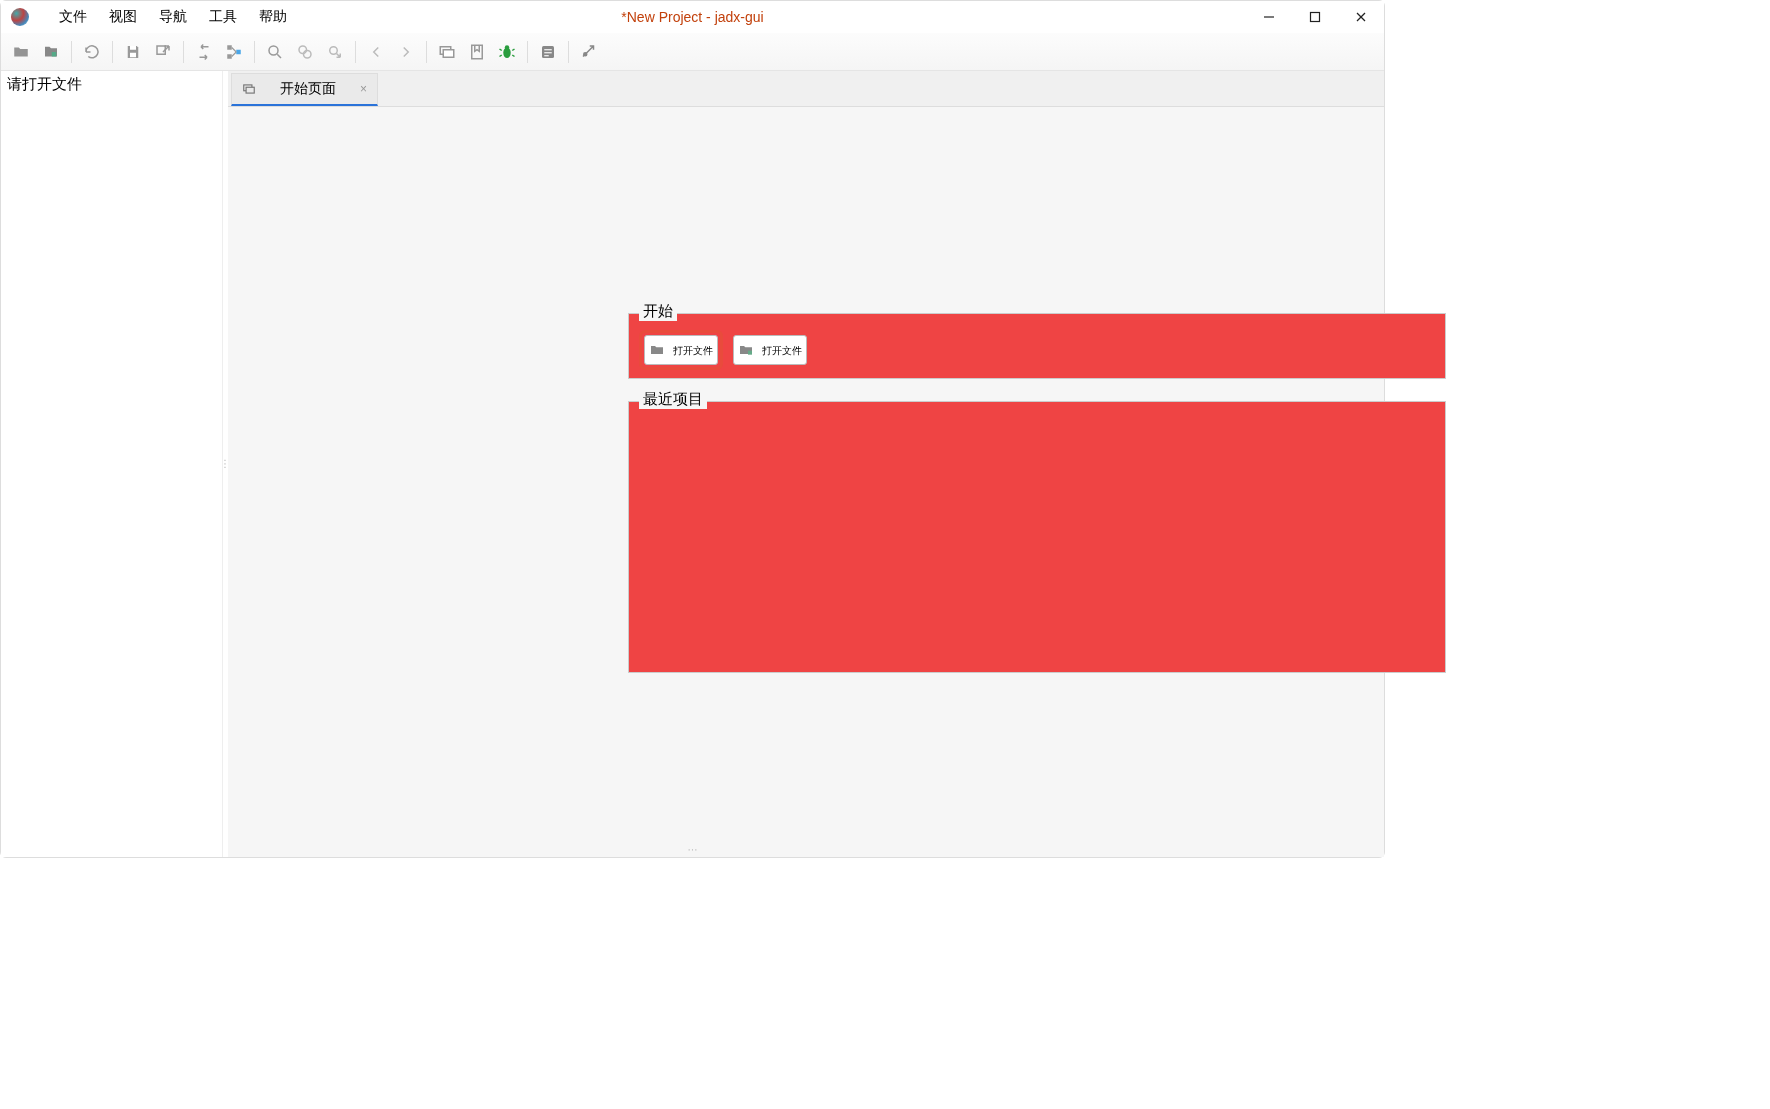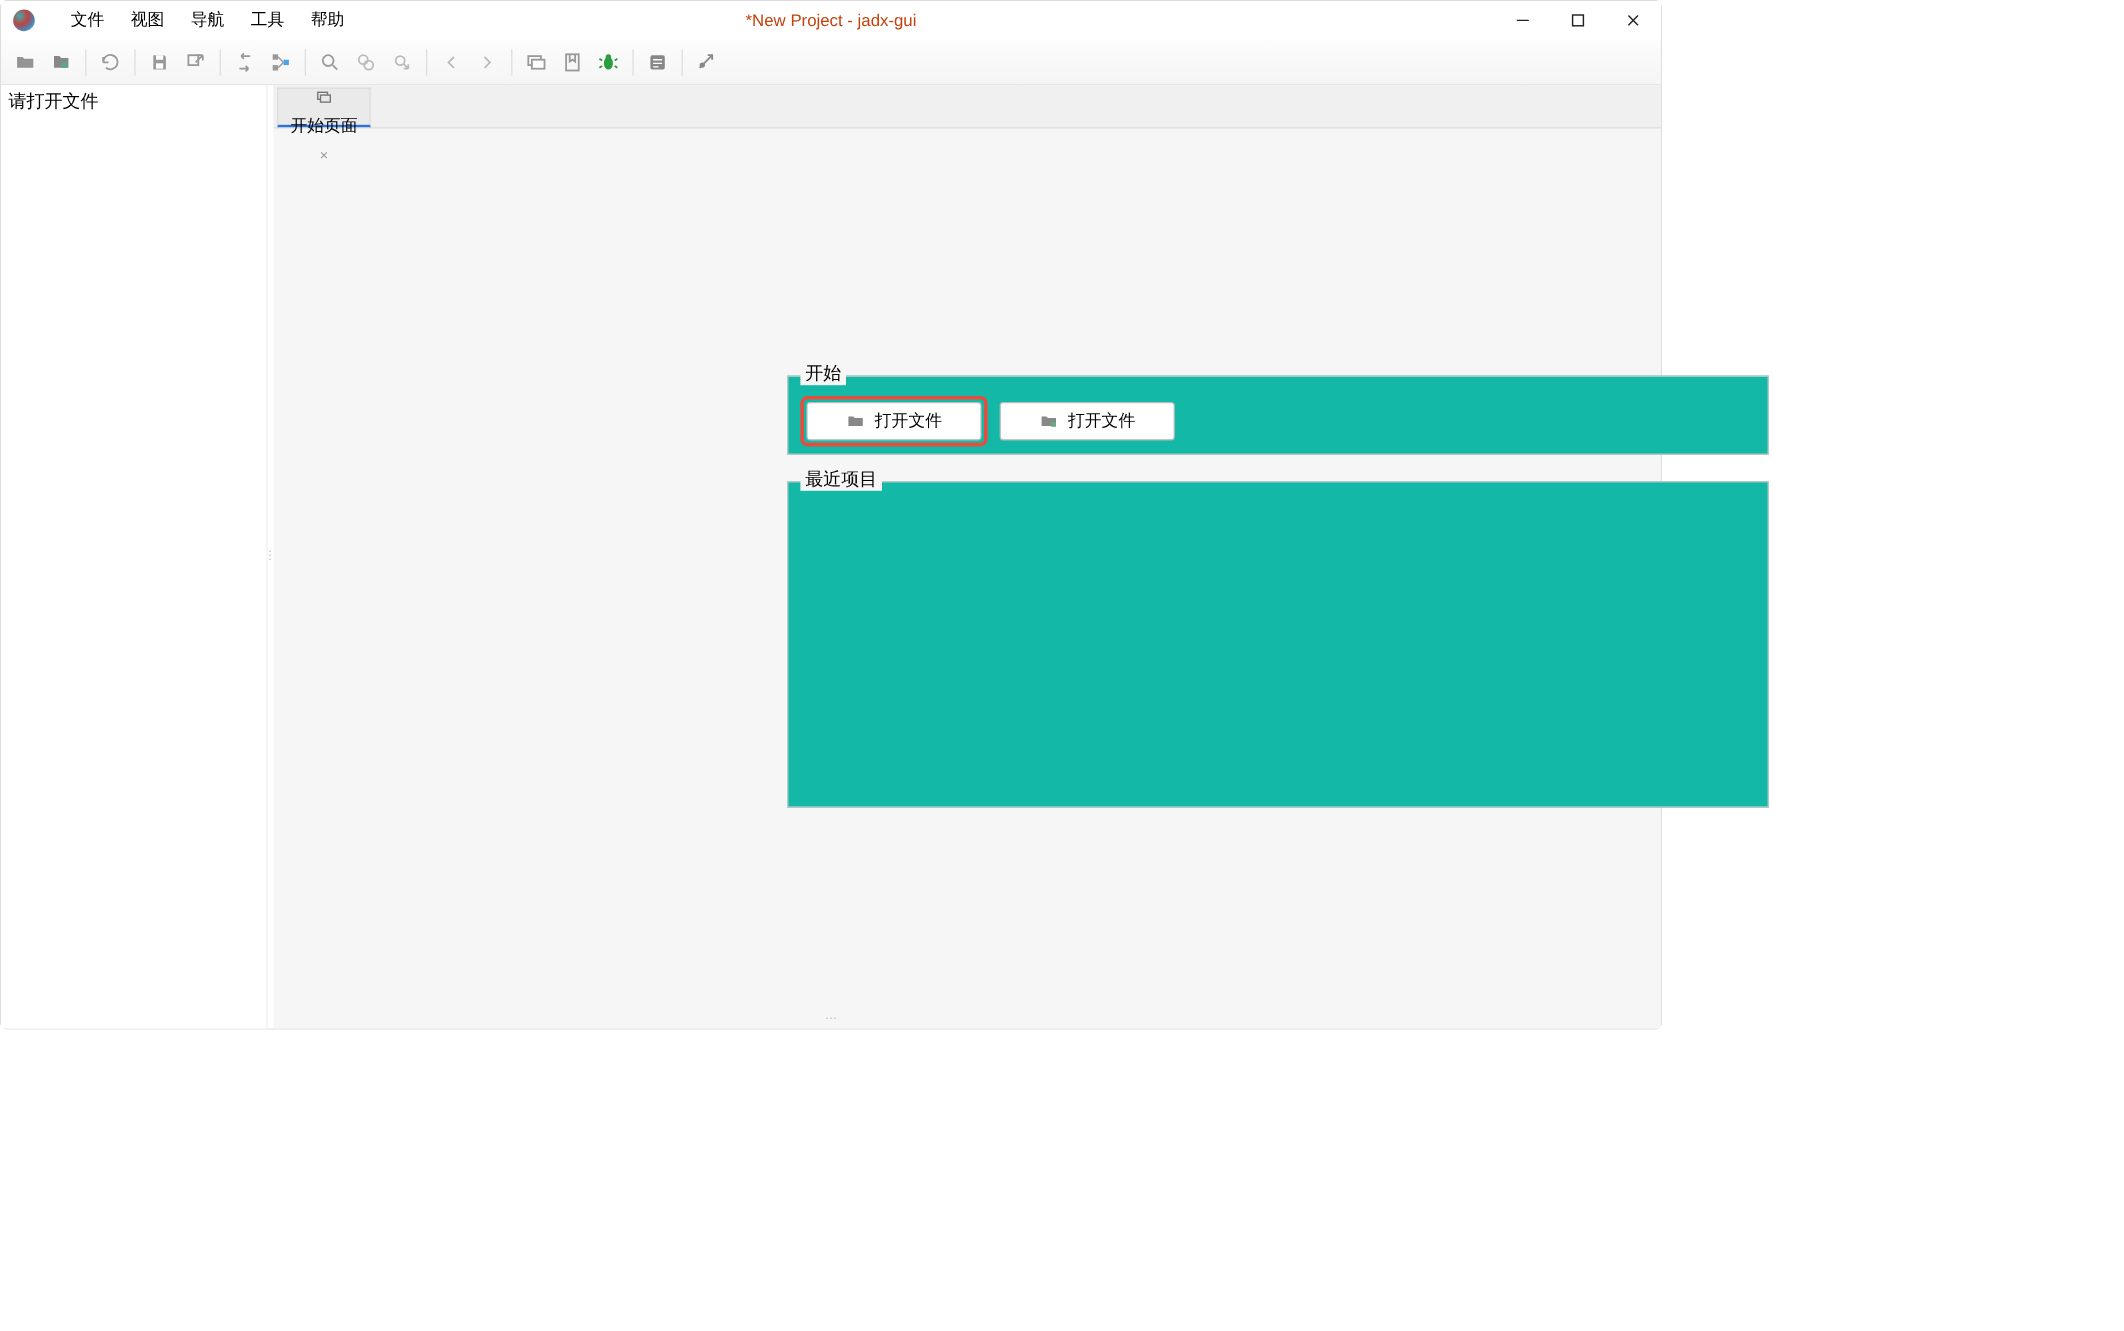--- a/index.html
+++ b/index.html
@@ -113,56 +113,54 @@
   padding-left: 3px;
 }
 .tab {
   height: 33px;
   background: #eaeaea;
   border: 1px solid #ddd;
   border-bottom: 2px solid #2a73d9;
   display: flex;
   align-items: center;
   padding: 0 10px;
-  gap: 8px;
+  gap: 24px;
   font-size: 14px;
-  flex-direction: column;
 }
 .tab .tab-icon { color: #666; }
 .tab .tab-close { color: #999; font-size: 12px; }
 .main-body {
   flex: 1;
   position: relative;
 }
 .fieldset {
   position: absolute;
   border: 1px solid #ccc;
-  background: #14b8a6;
-  margin-left: 28px;
+  background: #ef4444;
 }
 .fieldset-legend {
   position: absolute;
   top: -12px;
   left: 10px;
   background: #f6f6f6;
   padding: 0 4px;
   font-size: 15px;
   font-family: "SimSun", serif;
 }
 .fieldset-start { left: 400px; top: 206px; width: 818px; height: 66px; }
 .fieldset-recent { left: 400px; top: 294px; width: 818px; height: 272px; }
 .btn {
   display: inline-flex;
-  align-items: center;
+  align-items: flex-end;
   gap: 8px;
   border: 1px solid #bbb;
   background: #fff;
   border-radius: 3px;
-  padding: 6px 32px;
-  font-size: 14px;
+  padding: 6px 4px;
+  font-size: 10px;
   cursor: pointer;
   font-family: "SimSun", serif;
 }
 .btn-highlighted-wrap {
   border: 3px solid #e94b3c;
   border-radius: 6px;
   padding: 2px;
   display: inline-block;
 }
 .btn-row {

